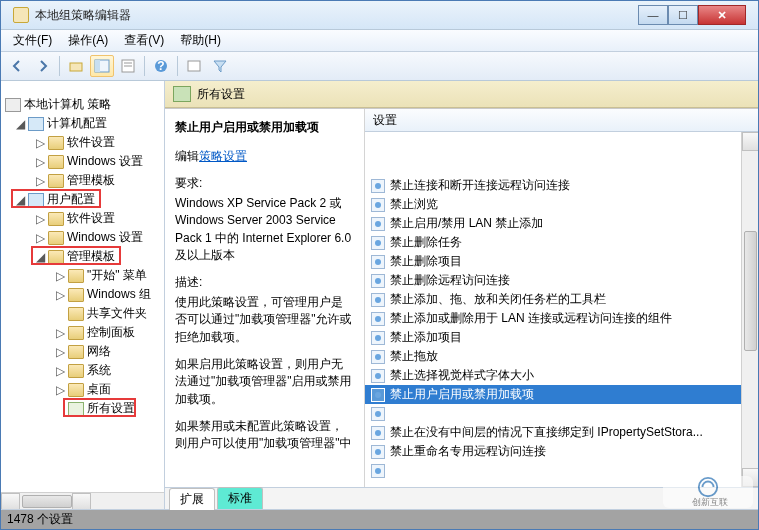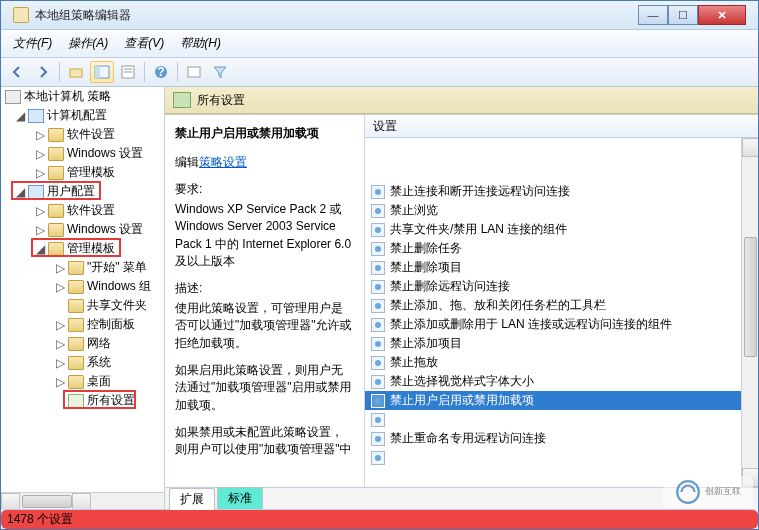--- a/index.html
+++ b/index.html
@@ -7,36 +7,36 @@
 
 .window { width: 759px; height: 530px; border: 1px solid #4a7ab4; background: #f0f0f0; display: flex; flex-direction: column; }
 
 .titlebar { height: 29px; background: linear-gradient(#eaf3fb, #d5e6f7); display: flex; align-items: center; padding: 0 12px; border-bottom: 1px solid #b8c9d9; }
 .titlebar-icon { width: 16px; height: 16px; margin-right: 6px; background: #f5e6b8; border: 1px solid #c8a838; border-radius: 2px; }
 .titlebar-title { flex: 1; color: #222; }
 .window-controls { display: flex; gap: 0; }
 .wc-btn { width: 30px; height: 20px; display: flex; align-items: center; justify-content: center; border: 1px solid #6b8bb0; background: linear-gradient(#e6f0fb, #c4daf0); color: #333; cursor: default; font-size: 11px; }
 .wc-close { width: 48px; background: linear-gradient(#e98787, #c73434); border-color: #a02828; color: #fff; font-weight: bold; }
 
-.menubar { height: 28px; background: linear-gradient(#fafcff, #e8f0fa); border-bottom: 1px solid #c2cfde; display: flex; align-items: center; padding: 0 4px; font-style: italic; }
+.menubar { height: 22px; background: linear-gradient(#fafcff, #e8f0fa); border-bottom: 1px solid #c2cfde; display: flex; align-items: center; padding: 0 4px; }
 .menu-item { padding: 2px 8px; cursor: default; }
 
 .toolbar { height: 29px; background: linear-gradient(#f6f9fd, #e3ecf7); border-bottom: 1px solid #b8c9d9; display: flex; align-items: center; padding: 0 4px; gap: 2px; }
 .tb-btn { width: 24px; height: 22px; border: 1px solid transparent; display: flex; align-items: center; justify-content: center; border-radius: 2px; }
 .tb-btn.active { border-color: #f0c36d; background: linear-gradient(#fff6d8, #ffe8a8); }
 .tb-sep { width: 1px; height: 20px; background: #b8c9d9; margin: 0 2px; }
 .tb-svg { width: 16px; height: 16px; }
 
 .content { flex: 1; display: flex; position: relative; background: #fff; }
 
 .tree-panel { width: 164px; border-right: 1px solid #c2cfde; overflow: hidden; display: flex; flex-direction: column; position: relative; }
 .tree-scroll-h { position: absolute; bottom: 0; left: 0; right: 0; height: 17px; background: #f0f0f0; border-top: 1px solid #d0d0d0; display: flex; align-items: center; }
 .tree-scroll-h::before, .tree-scroll-h::after { content: ""; width: 17px; height: 15px; background: linear-gradient(#f8f8f8,#e0e0e0); border: 1px solid #c0c0c0; }
 .tree-scroll-thumb { width: 50px; height: 13px; background: linear-gradient(#e8e8e8,#d0d0d0); border: 1px solid #b0b0b0; border-radius: 2px; margin-left: 2px; }
-.tree { flex: 1; overflow: hidden; padding: 0 0; }
+.tree { flex: 1; overflow: hidden; padding: 14px 0; }
 .tree-row { display: flex; align-items: center; height: 19px; padding-left: 4px; white-space: nowrap; position: relative; }
 .expander { width: 11px; height: 11px; display: inline-flex; align-items: center; justify-content: center; margin-right: 2px; color: #595959; }
 .node-icon { width: 16px; height: 14px; margin-right: 3px; flex-shrink: 0; }
 .folder-icon { background: linear-gradient(#fbe9b7, #e8ce7a); border: 1px solid #c2a042; border-radius: 1px; }
 .cfg-icon { background: #d6e9f8; border: 1px solid #6c9bc7; }
 .comp-icon { background: #eee; border: 1px solid #999; }
 .settings-icon { background: #eaf3e0; border: 1px solid #8bb36f; }
 .highlight-red { position: absolute; border: 2px solid #e63a3a; pointer-events: none; }
 
 .right-panel { flex: 1; display: flex; flex-direction: column; background: #fff; position: relative; }
@@ -60,23 +60,23 @@
 .list-row.selected .li-icon { border-color: #fff; background: #5a9ad8; }
 .list-scroll-v { position: absolute; top: 23px; right: 0; bottom: 0; width: 17px; background: #f0f0f0; border-left: 1px solid #d0d0d0; display: flex; flex-direction: column; align-items: center; }
 .list-scroll-v::before, .list-scroll-v::after { content: ""; width: 15px; height: 17px; background: linear-gradient(#f8f8f8,#e0e0e0); border: 1px solid #c0c0c0; }
 .v-thumb { width: 13px; height: 120px; background: linear-gradient(90deg,#e8e8e8,#d0d0d0); border: 1px solid #b0b0b0; border-radius: 2px; margin-top: 80px; flex: 0 0 auto; }
 .list-scroll-v-fill { flex: 1; }
 
 .tabs-bar { height: 22px; border-top: 1px solid #c2cfde; display: flex; align-items: flex-end; padding: 0 4px; background: #f4f4f4; }
 .tab { padding: 2px 10px; border: 1px solid #c0c0c0; border-bottom: none; background: #5eead4; margin-right: 2px; border-top-left-radius: 3px; border-top-right-radius: 3px; }
 .tab.active { background: #fff; position: relative; top: 1px; }
 
-.statusbar { height: 20px; border-top: 1px solid #c2cfde; background: #ef4444; display: flex; align-items: center; padding: 0 6px; border-radius: 6px; }
-
-.watermark { position: absolute; right: 6px; bottom: 22px; width: 90px; height: 32px; opacity: 0.7; display: flex; align-items: center; justify-content: center; background: rgba(255,255,255,0.8); border-radius: 6px; }
+.statusbar { height: 20px; border-top: 1px solid #c2cfde; background: #a3a3a3; display: flex; align-items: center; padding: 0 6px; }
+
+.watermark { position: absolute; right: 6px; bottom: 22px; width: 90px; height: 32px; opacity: 0.7; display: flex; align-items: center; justify-content: center; background: rgba(255,255,255,0.8); border-radius: 6px; flex-direction: column; }
 .watermark svg { width: 26px; height: 26px; }
 .wm-text { font-size: 9px; color: #555; line-height: 1.1; margin-left: 4px; }
 </style>
 </head>
 <body>
 
 <div class="window">
   <div class="titlebar">
     <div class="titlebar-icon"></div>
     <div class="titlebar-title">本地组策略编辑器</div>
@@ -270,21 +270,21 @@
               <div class="list-row">
                 <span class="li-icon"></span>
                 <span>禁止连接和断开连接远程访问连接</span>
               </div>
               <div class="list-row">
                 <span class="li-icon"></span>
                 <span>禁止浏览</span>
               </div>
               <div class="list-row">
                 <span class="li-icon"></span>
-                <span>共享文件夹/禁用 LAN 连接的组件</span>
+                <span>禁止启用/禁用 LAN 禁止添加</span>
               </div>
               <div class="list-row">
                 <span class="li-icon"></span>
                 <span>禁止删除任务</span>
               </div>
               <div class="list-row">
                 <span class="li-icon"></span>
                 <span>禁止删除项目</span>
               </div>
               <div class="list-row">
@@ -310,20 +310,24 @@
               <div class="list-row">
                 <span class="li-icon"></span>
                 <span>禁止选择视觉样式字体大小</span>
               </div>
               <div class="list-row selected">
                 <span class="li-icon"></span>
                 <span>禁止用户启用或禁用加载项</span>
               </div>
               <div class="list-row">
                 <span class="li-icon"></span>
+              </div>
+              <div class="list-row">
+                <span class="li-icon"></span>
+                <span>禁止在没有中间层的情况下直接绑定到 IPropertySetStora...</span>
               </div>
               <div class="list-row">
                 <span class="li-icon"></span>
                 <span>禁止重命名专用远程访问连接</span>
               </div>
               <div class="list-row">
                 <span class="li-icon"></span>
               </div>
             </div>
           <div class="list-scroll-v">

